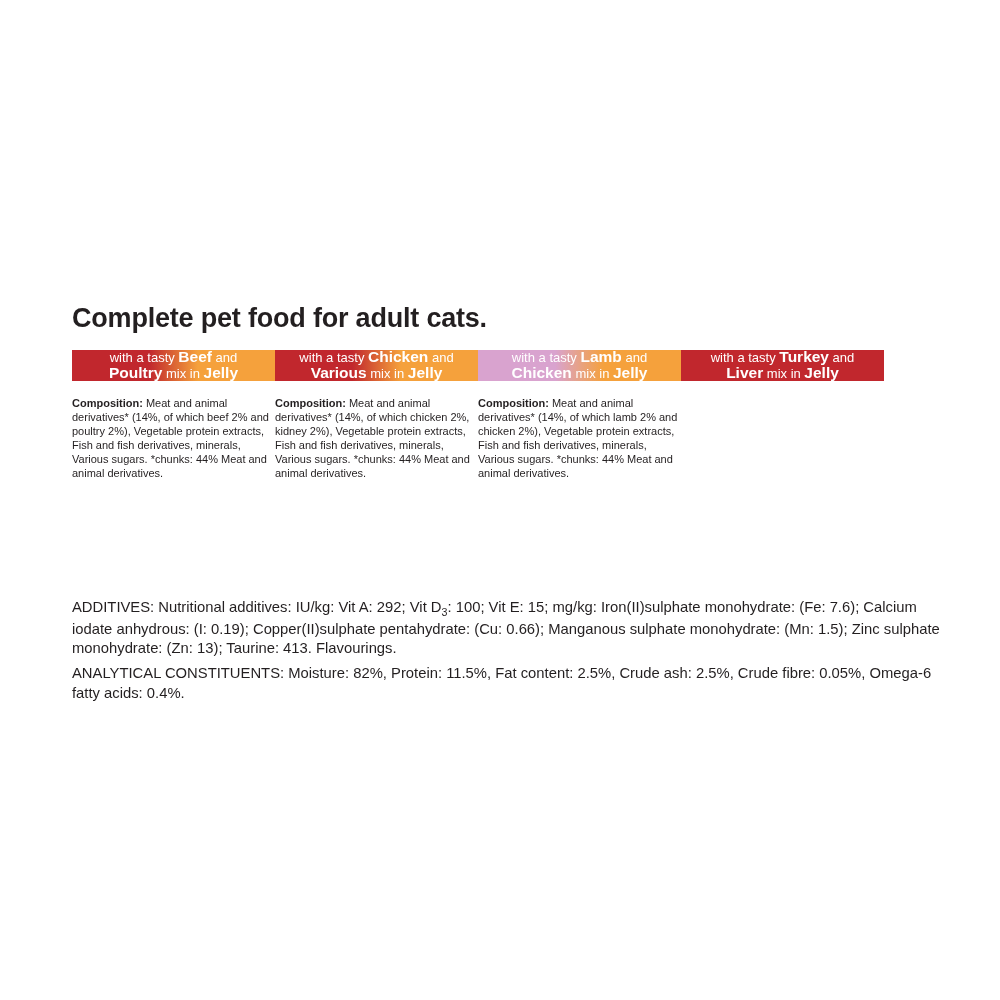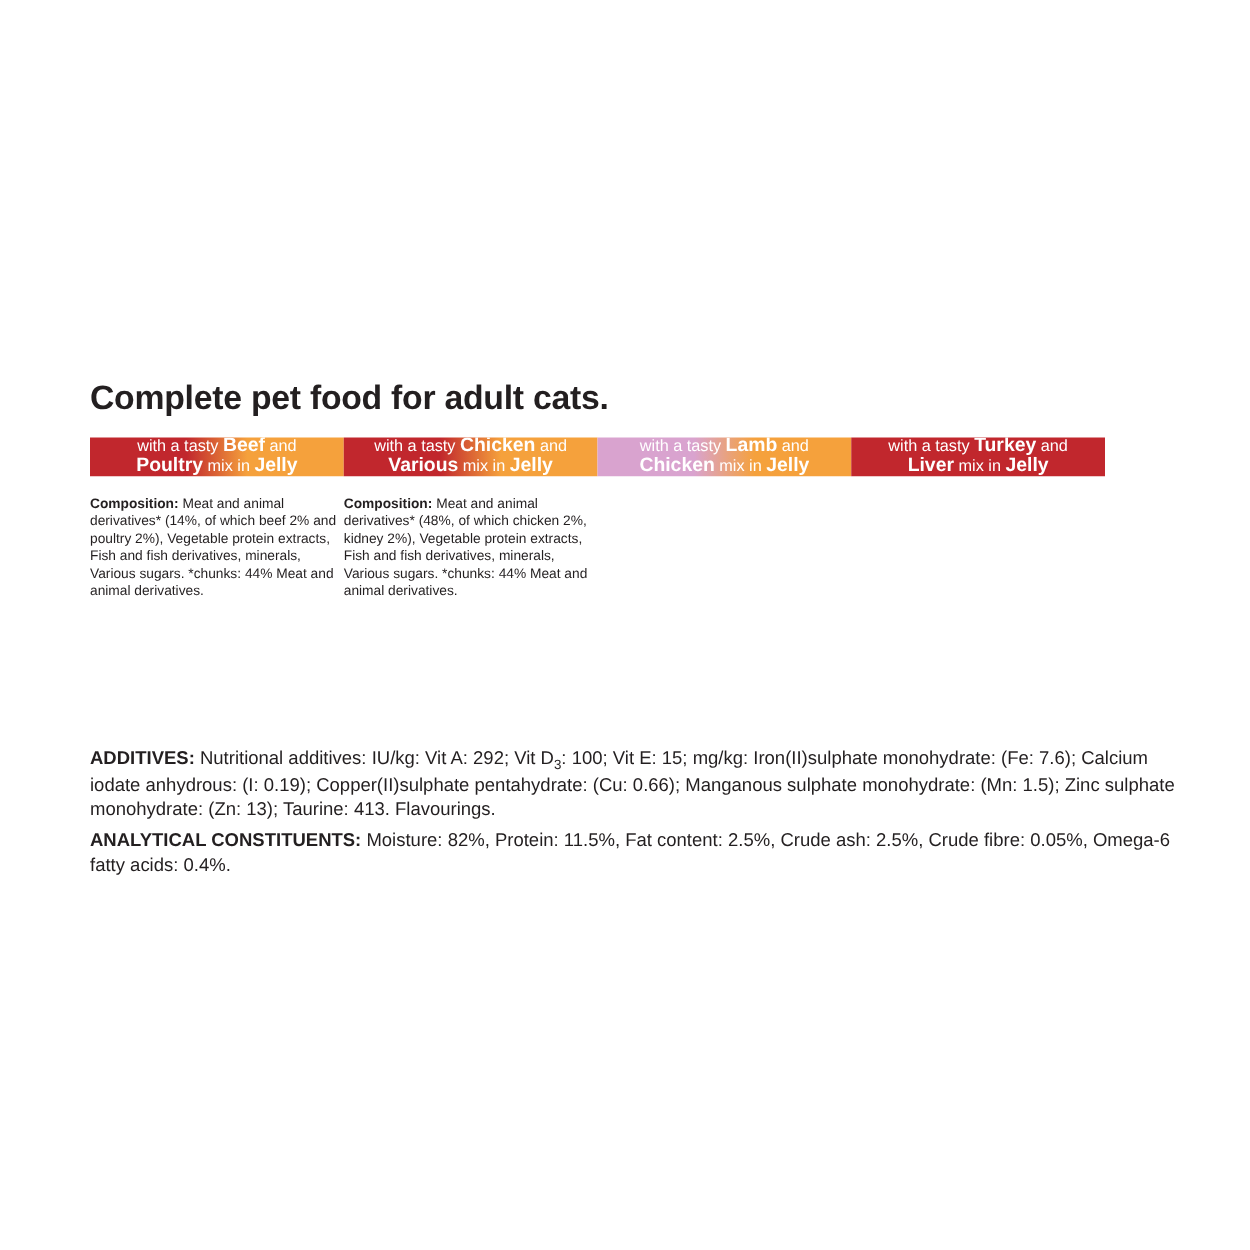--- a/index.html
+++ b/index.html
@@ -96,21 +96,21 @@
     font-size: 14.8px;
     line-height: 1.3;
     color: #231f20;
   }
 
   .bottom p {
     margin: 0 0 6px 0;
   }
 
   .bottom b {
-    font-weight: bold;
+    font-weight: normal;
   }
 
   sub {
     font-size: 0.72em;
     vertical-align: sub;
   }
 </style>
 </head>
 <body>
 
@@ -143,34 +143,37 @@
           <div class="banner-text">
             <span class="banner-line">
               <span class="small">with a tasty </span><span class="big">Chicken</span><span class="small"> and</span>
             </span>
             <span class="banner-line">
               <span class="big">Various</span><span class="small"> mix in </span><span class="big">Jelly</span>
             </span>
           </div>
         </div>
         <div class="composition">
-          <b>Composition:</b><span> Meat and animal derivatives* (48%, of which chicken 2%, kidney 2%), Vegetable protein extracts, Fish and fish derivatives, minerals, Various sugars. *chunks: 44% Meat and animal derivatives.</span>
+          <b>Composition:</b><span> Meat and animal derivatives* (14%, of which chicken 2%, kidney 2%), Vegetable protein extracts, Fish and fish derivatives, minerals, Various sugars. *chunks: 44% Meat and animal derivatives.</span>
         </div>
       </div>
 
       <div class="variant">
         <div class="banner" id="banner-2" style="background: linear-gradient(to right, rgb(217, 163, 207) 0%, rgb(217, 163, 207) 38%, rgb(245, 161, 60) 62%, rgb(245, 161, 60) 100%);">
           <div class="banner-text">
             <span class="banner-line">
               <span class="small">with a tasty </span><span class="big">Lamb</span><span class="small"> and</span>
             </span>
             <span class="banner-line">
               <span class="big">Chicken</span><span class="small"> mix in </span><span class="big">Jelly</span>
             </span>
           </div>
+        </div>
+        <div class="composition">
+          <b>Composition:</b><span> Meat and animal derivatives* (14%, of which lamb 2% and chicken 2%), Vegetable protein extracts, Fish and fish derivatives, minerals, Various sugars. *chunks: 44% Meat and animal derivatives.</span>
         </div>
       </div>
 
       <div class="variant">
         <div class="banner" id="banner-3" style="background: linear-gradient(to right, rgb(193, 39, 45) 0%, rgb(193, 39, 45) 38%, rgb(193, 39, 45) 62%, rgb(193, 39, 45) 100%);">
           <div class="banner-text">
             <span class="banner-line">
               <span class="small">with a tasty </span><span class="big">Turkey</span><span class="small"> and</span>
             </span>
             <span class="banner-line">

